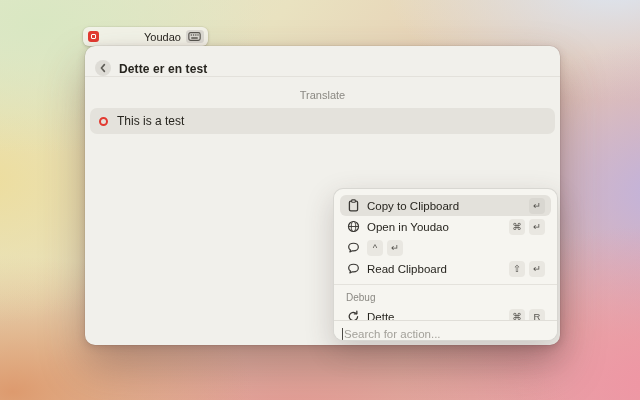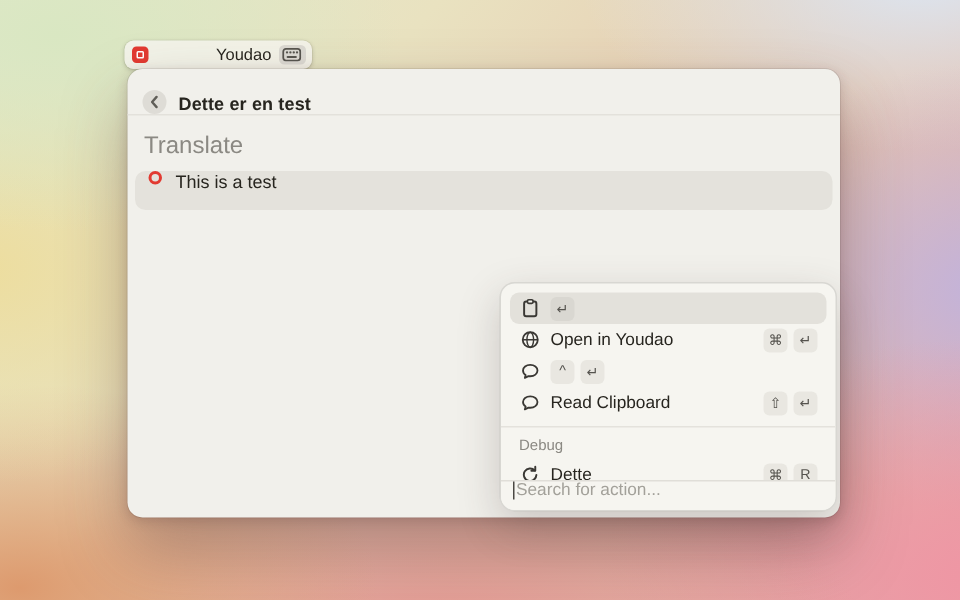--- a/index.html
+++ b/index.html
@@ -52,24 +52,24 @@
   .win-header {
     height: 31px; display: flex; align-items: flex-end; gap: 8px; padding: 0 10px;
     border-bottom: 1px solid #e3e1db;
   }
   .back-btn {
     width: 16px; height: 16px; border-radius: 50%; background: #dedcd6;
     display: flex; align-items: center; justify-content: center; cursor: default; flex: 0 0 auto;
   }
   .win-title { font-size: 12px; font-weight: 700; color: #27251f; letter-spacing: 0.1px; }
   .win-body { padding: 12px 5px 0 5px; }
-  .section-label { font-size: 16px; font-weight: 500; color: #8b8983; padding: 0 6px; margin-bottom: 7px; }
+  .section-label { font-size: 11px; font-weight: 500; color: #8b8983; padding: 0 6px; margin-bottom: 7px; text-align: center; }
   .list-row {
     height: 26px; border-radius: 7px; background: #e4e2dc;
-    display: flex; align-items: flex-start; gap: 9px; padding: 0 9px;
+    display: flex; align-items: center; gap: 9px; padding: 0 9px;
   }
   .ring-icon { width: 9px; height: 9px; border: 2px solid #e23a31; border-radius: 50%; flex: 0 0 auto; }
   .list-row-label { font-size: 12px; font-weight: 500; color: #27251f; }
 
   
   .panel {
     position: absolute; left: 333px; top: 188px; width: 225px; height: 153px;
     background: #f6f5f0; border-radius: 10px;
     border: 0.5px solid rgba(0,0,0,0.12);
     box-shadow: 0 10px 28px rgba(70,50,50,0.22);
@@ -87,21 +87,21 @@
   .key {
     min-width: 16px; height: 16px; padding: 0 3px; border-radius: 4px;
     background: #e9e7e1; color: #55534e; font-size: 9.5px; font-weight: 500;
     display: flex; align-items: center; justify-content: center;
   }
   .action-row.selected .key { background: #d9d7d1; }
   .panel-divider { height: 1px; background: #e4e2dc; margin: 5px -6px; }
   .panel-section-title { font-size: 10px; font-weight: 400; color: #8b8983; padding: 2px 6px 3px 6px; }
   .panel-search {
     flex: 0 0 auto; height: 20px; border-top: 1px solid #e0ded8;
-    display: flex; align-items: flex-start; padding: 0 8px; gap: 1px; background: #f6f5f0;
+    display: flex; align-items: flex-end; padding: 0 8px; gap: 1px; background: #f6f5f0;
   }
   .caret { width: 1px; height: 12px; background: #4a4843; flex: 0 0 auto; }
   .panel-search input {
     border: none; outline: none; background: transparent; width: 100%;
     font-family: "Liberation Sans", sans-serif;
     font-size: 11.5px; color: #27251f;
   }
   .panel-search input::placeholder { color: #a3a19a; opacity: 1; }
 </style>
 </head>
@@ -146,20 +146,21 @@
 
   <div class="panel">
     <div class="panel-list">
         <div class="action-row selected">
           <span class="a-icon">
             <svg width="13" height="13" viewBox="0 0 14 14">
               <rect x="2.6" y="2.2" width="8.8" height="10.6" rx="1.5" fill="none" stroke="#3a3834" stroke-width="1.4"></rect>
               <rect x="5" y="0.9" width="4" height="2.6" rx="0.9" fill="#f6f5f0" stroke="#3a3834" stroke-width="1.2"></rect>
             </svg>
           </span>
+          <span class="a-label">Copy to Clipboard</span>
           <span class="a-keys">
             <span class="key">↵</span>
           </span>
         </div>
         <div class="action-row">
           <span class="a-icon">
             <svg width="13" height="13" viewBox="0 0 14 14">
               <circle cx="7" cy="7" r="5.4" fill="none" stroke="#3a3834" stroke-width="1.3"></circle>
               <ellipse cx="7" cy="7" rx="2.4" ry="5.4" fill="none" stroke="#3a3834" stroke-width="1"></ellipse>
               <line x1="1.6" y1="7" x2="12.4" y2="7" stroke="#3a3834" stroke-width="1"></line>

